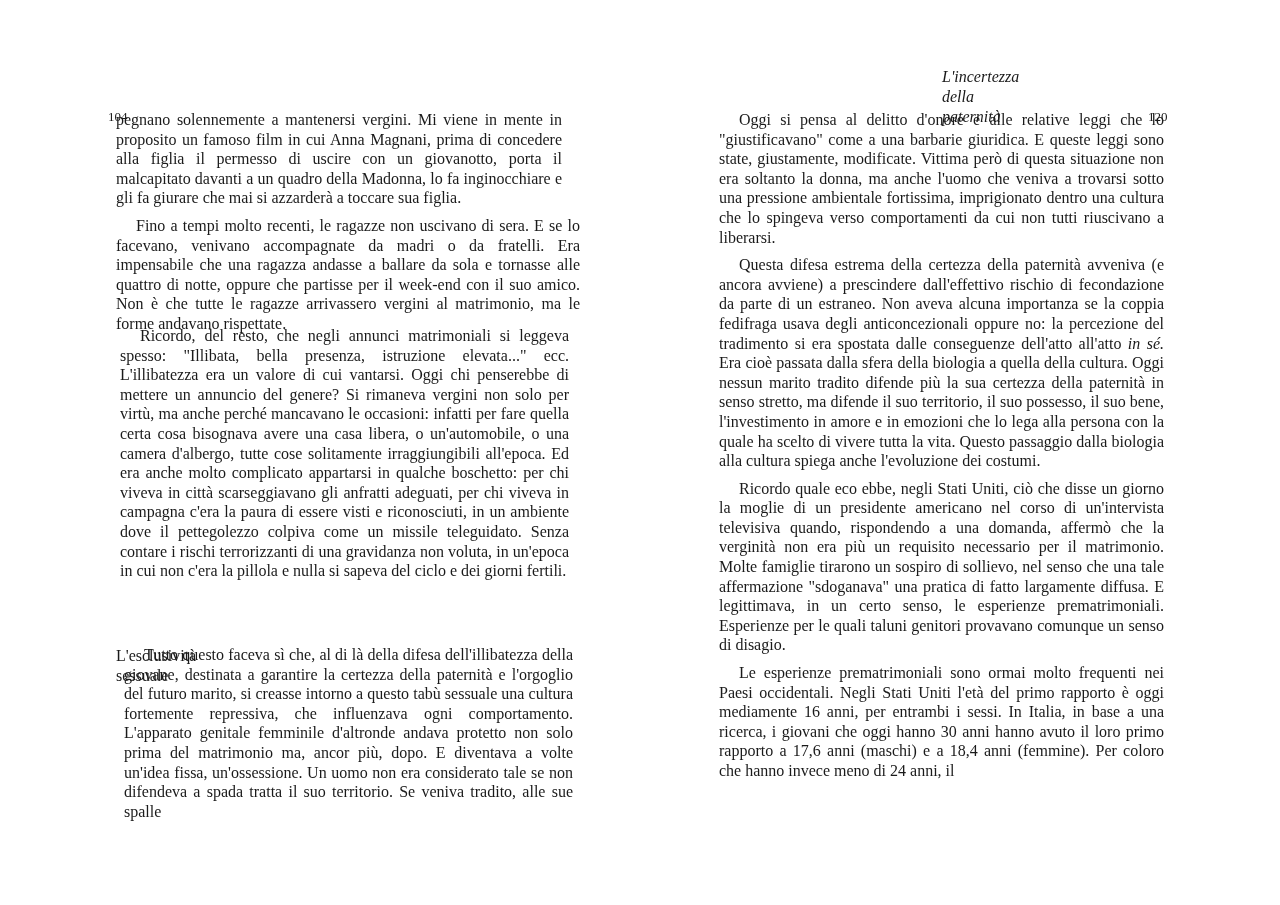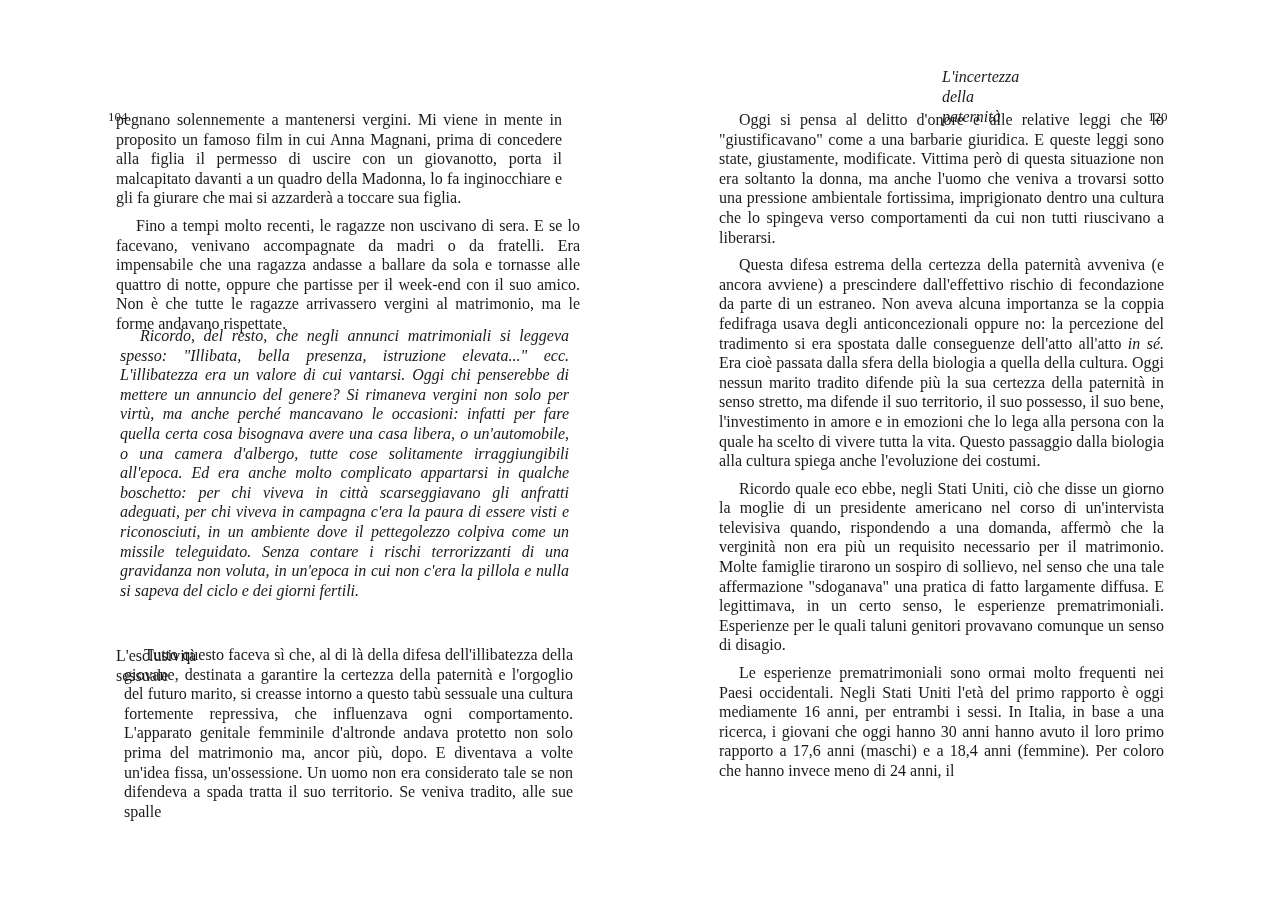--- a/index.html
+++ b/index.html
@@ -19,21 +19,21 @@
 <body>
 
 <div class="page">
   <div class="folio" style="left:108px; top:67px;">104</div>
 
   <div class="block" style="left:108px; top:102px; width:462px;">
     <p>pegnano solennemente a mantenersi vergini. Mi viene in mente in proposito un famoso film in cui Anna Magnani, prima di concedere alla figlia il permesso di uscire con un giovanotto, porta il malcapitato davanti a un quadro della Madonna, lo fa inginocchiare e gli fa giurare che mai si azzarderà a toccare sua figlia.</p>
     <p class="indent" style="width:464px;">Fino a tempi molto recenti, le ragazze non uscivano di sera. E se lo facevano, venivano accompagnate da madri o da fratelli. Era impensabile che una ragazza andasse a ballare da sola e tornasse alle quattro di notte, oppure che partisse per il week-end con il suo amico. Non è che tutte le ragazze arrivassero vergini al matrimonio, ma le forme andavano rispettate.</p>
   </div>
 
-  <div class="block" style="left:112px; top:318px; width:465px;font-style:italic;">
+  <div class="block" style="left:112px; top:318px; width:465px;">
     <p class="indent">Ricordo, del resto, che negli annunci matrimoniali si leggeva spesso: "Illibata, bella presenza, istruzione elevata..." ecc. L'illibatezza era un valore di cui vantarsi. Oggi chi penserebbe di mettere un annuncio del genere? Si rimaneva vergini non solo per virtù, ma anche perché mancavano le occasioni: infatti per fare quella certa cosa bisognava avere una casa libera, o un'automobile, o una camera d'albergo, tutte cose solitamente irraggiungibili all'epoca. Ed era anche molto complicato appartarsi in qualche boschetto: per chi viveva in città scarseggiavano gli anfratti adeguati, per chi viveva in campagna c'era la paura di essere visti e riconosciuti, in un ambiente dove il pettegolezzo colpiva come un missile teleguidato. Senza contare i rischi terrorizzanti di una gravidanza non voluta, in un'epoca in cui non c'era la pillola e nulla si sapeva del ciclo e dei giorni fertili.</p>
   </div>
 
   <div class="subhead" style="left:116px; top:646px;">L'esclusività sessuale</div>
 
   <div class="block" style="left:116px; top:637px; width:465px;">
     <p class="indent">Tutto questo faceva sì che, al di là della difesa dell'illibatezza della giovane, destinata a garantire la certezza della paternità e l'orgoglio del futuro marito, si creasse intorno a questo tabù sessuale una cultura fortemente repressiva, che influenzava ogni comportamento. L'apparato genitale femminile d'altronde andava protetto non solo prima del matrimonio ma, ancor più, dopo. E diventava a volte un'idea fissa, un'ossessione. Un uomo non era considerato tale se non difendeva a spada tratta il suo territorio. Se veniva tradito, alle sue spalle</p>
   </div>
 </div>
 

